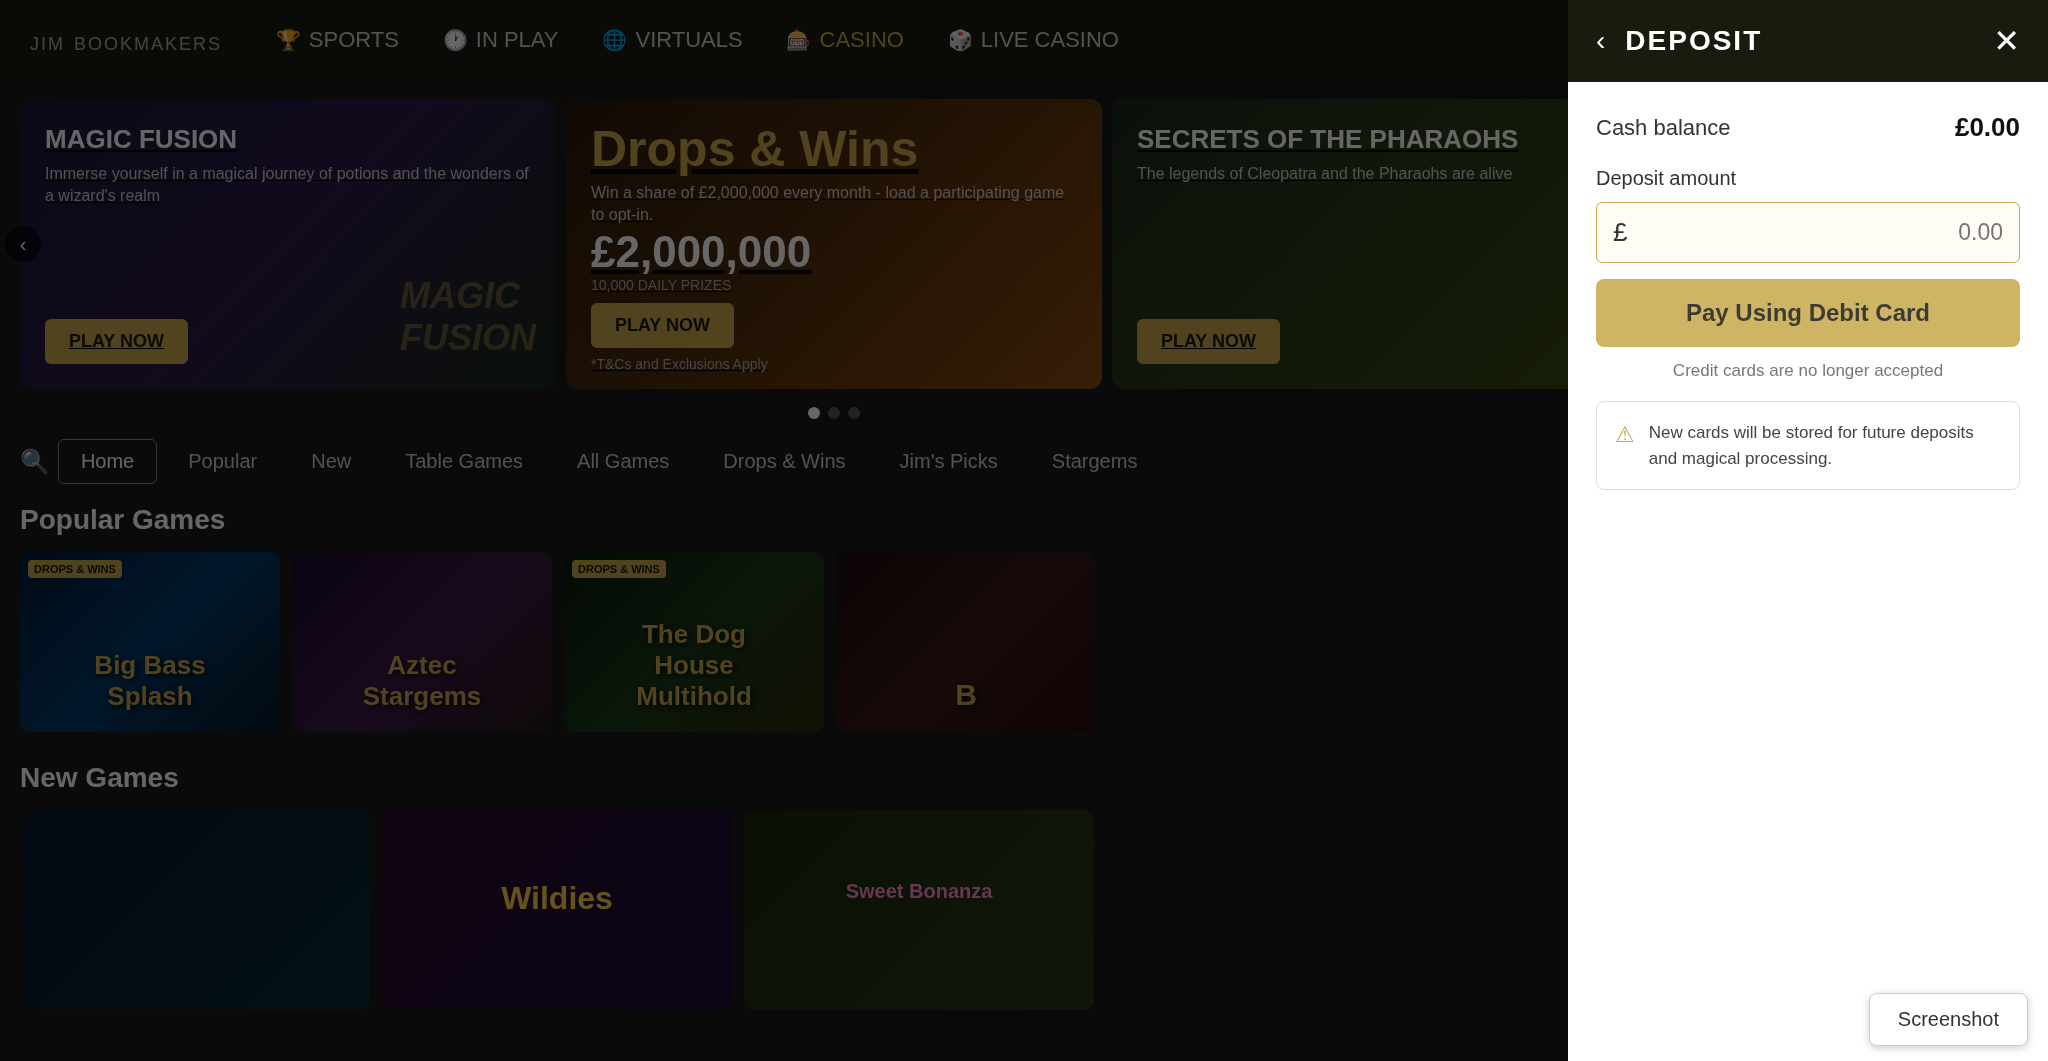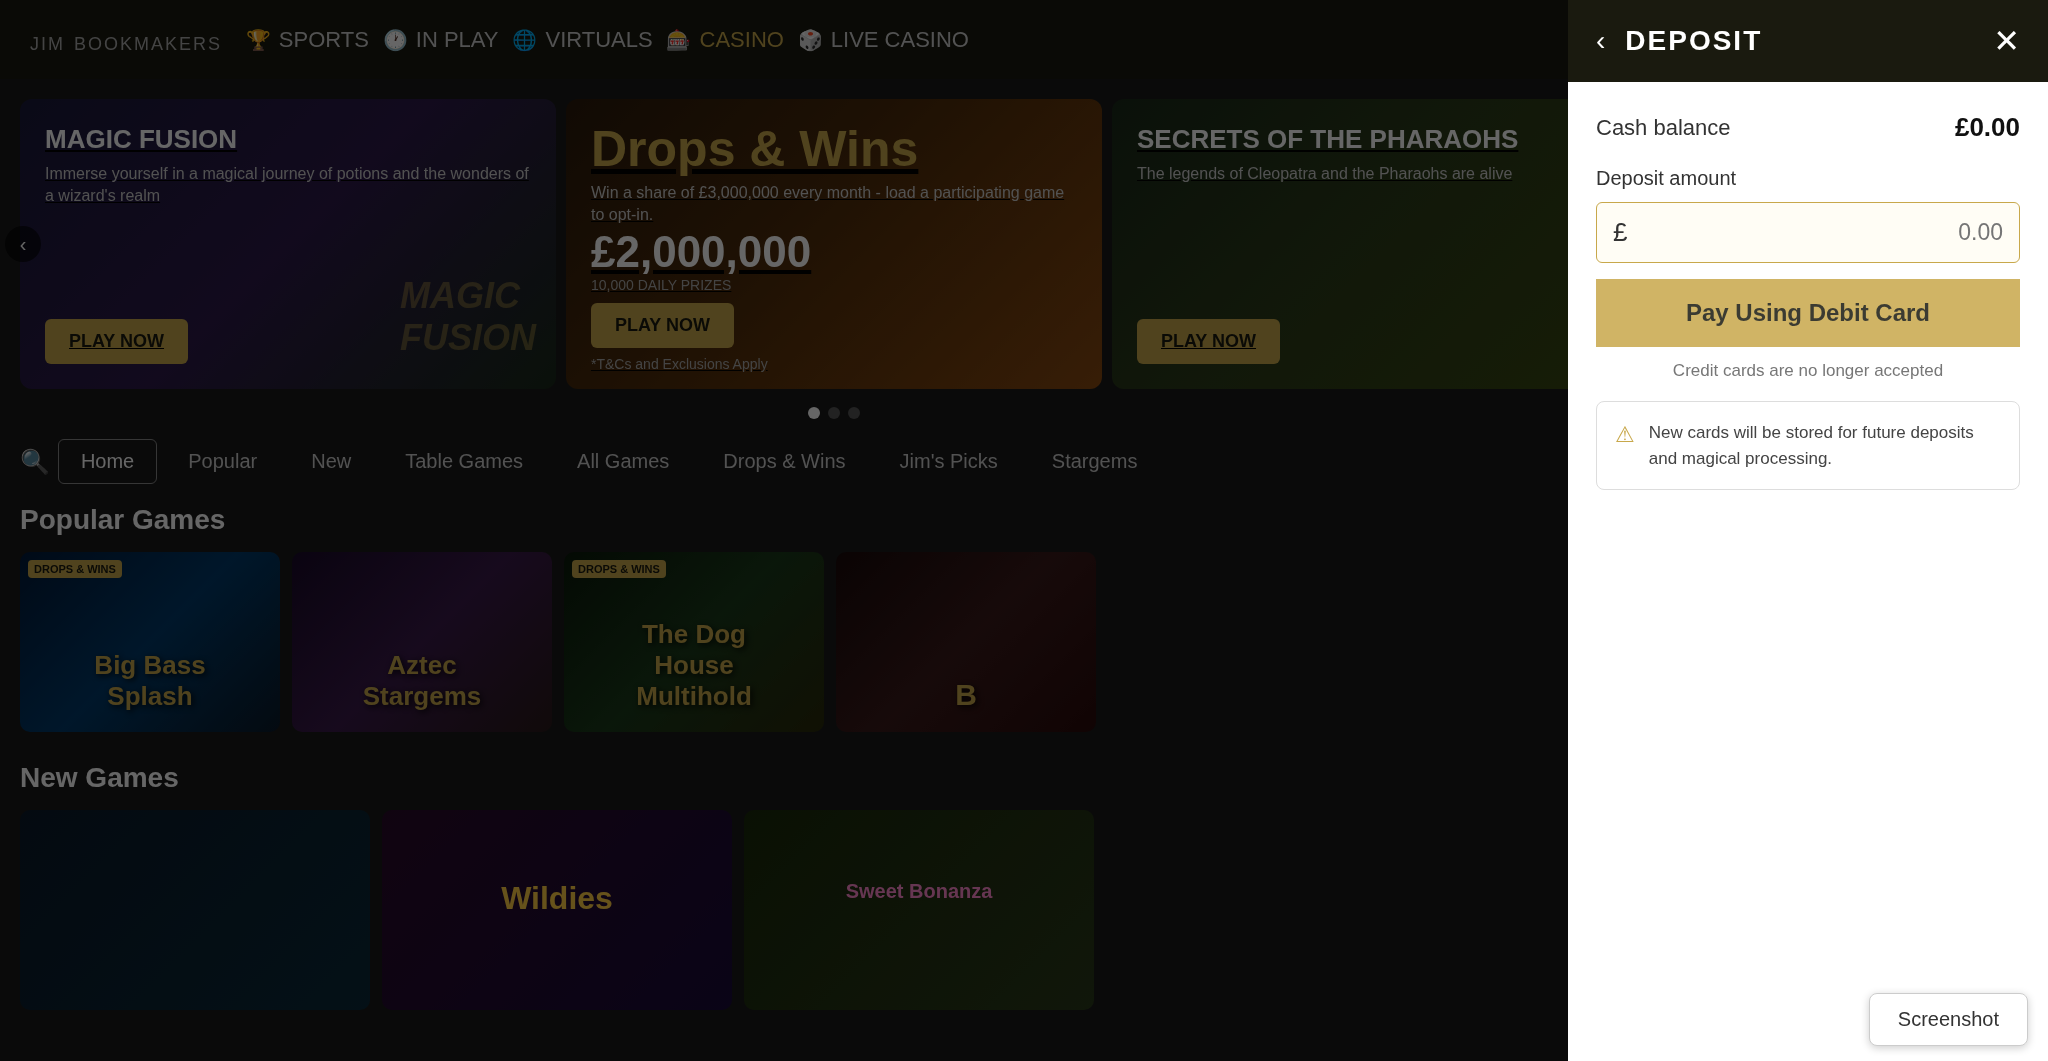--- a/index.html
+++ b/index.html
@@ -12,21 +12,21 @@
       position: relative;
     }
 
     
     .navbar {
       background: #1a1a0f;
       height: 79px;
       display: flex;
       align-items: center;
       padding: 0 30px;
-      gap: 14px;
+      gap: 44px;
       position: relative;
       z-index: 1;
       justify-content: space-between;
     }
     .nav-logo {
       font-size: 32px;
       font-weight: bold;
       color: #c8a84b;
       font-style: italic;
       margin-right: 10px;
@@ -475,21 +475,21 @@
       padding: 14px 0;
       font-size: 20px;
       font-weight: bold;
       cursor: pointer;
     }
     .pay-btn {
       width: 100%;
       background: #c8a84b;
       color: #1a1a0f;
       border: none;
-      border-radius: 0;
+      border-radius: 8px;
       padding: 20px;
       font-size: 24px;
       font-weight: bold;
       cursor: pointer;
       margin-bottom: 14px;
       opacity: 0.85;
     }
     .credit-card-note {
       text-align: center;
       color: #777;
@@ -593,21 +593,21 @@
         </div>
         <div class="slide-logo">
           <div style="font-size:36px;color:rgba(200,168,75,0.4);font-weight:900;">MAGIC<br>FUSION</div>
         </div>
       </div>
 
       <div class="carousel-slide slide-drops">
         <div class="slide-content">
           <div>
             <div class="drops-badge">Drops &amp; Wins</div>
-            <div class="slide-subtitle">Win a share of £3,000,000 every month - load a participating game to opt-in.</div>
+            <div class="slide-subtitle">Win a share of £2,000,000 every month - load a participating game to opt-in.</div>
           </div>
           <div>
             <div class="drops-prize">£2,000,000</div>
             <div class="drops-small">10,000 DAILY PRIZES</div>
             <button class="slide-play-btn" style="margin-top:10px;">Play Now</button>
             <div class="drops-small" style="margin-top:8px;">*T&amp;Cs and Exclusions Apply</div>
           </div>
         </div>
       </div>
 

